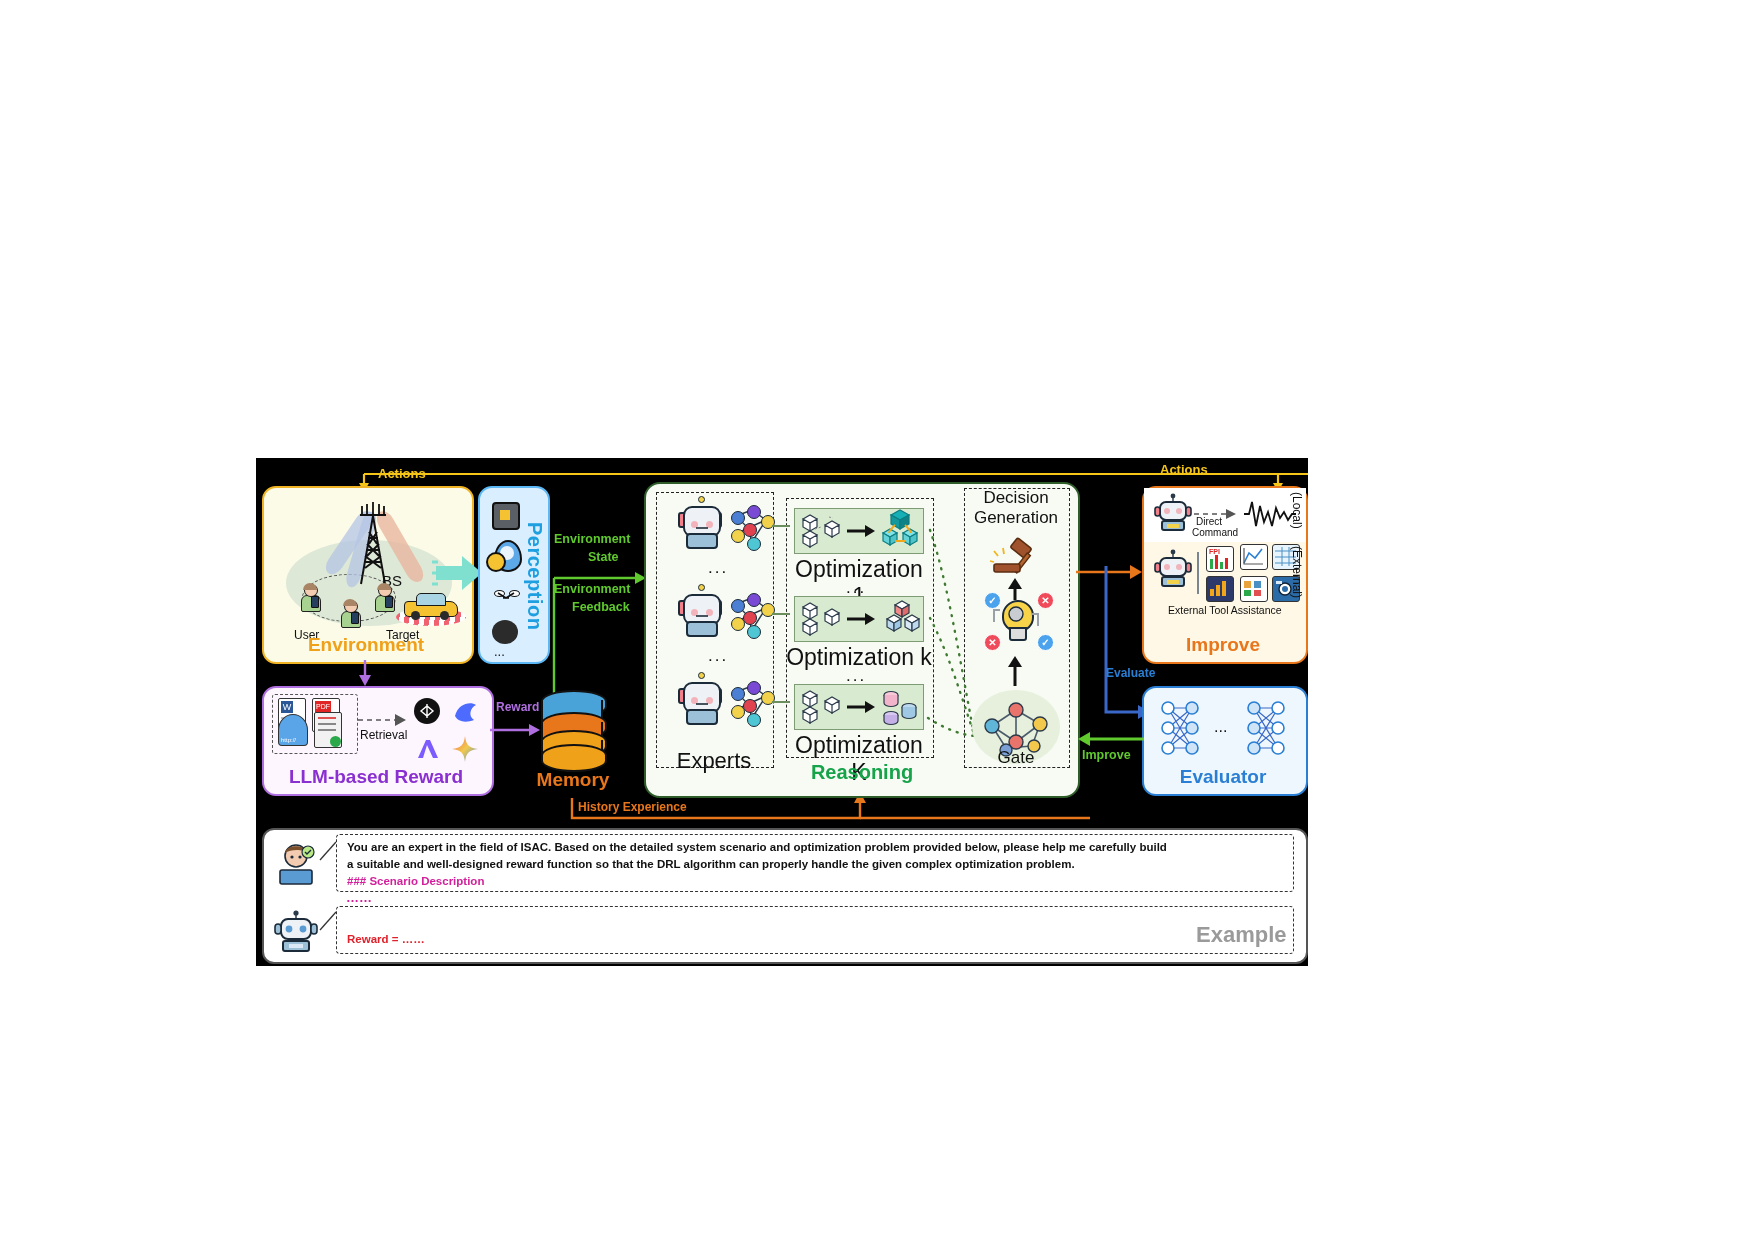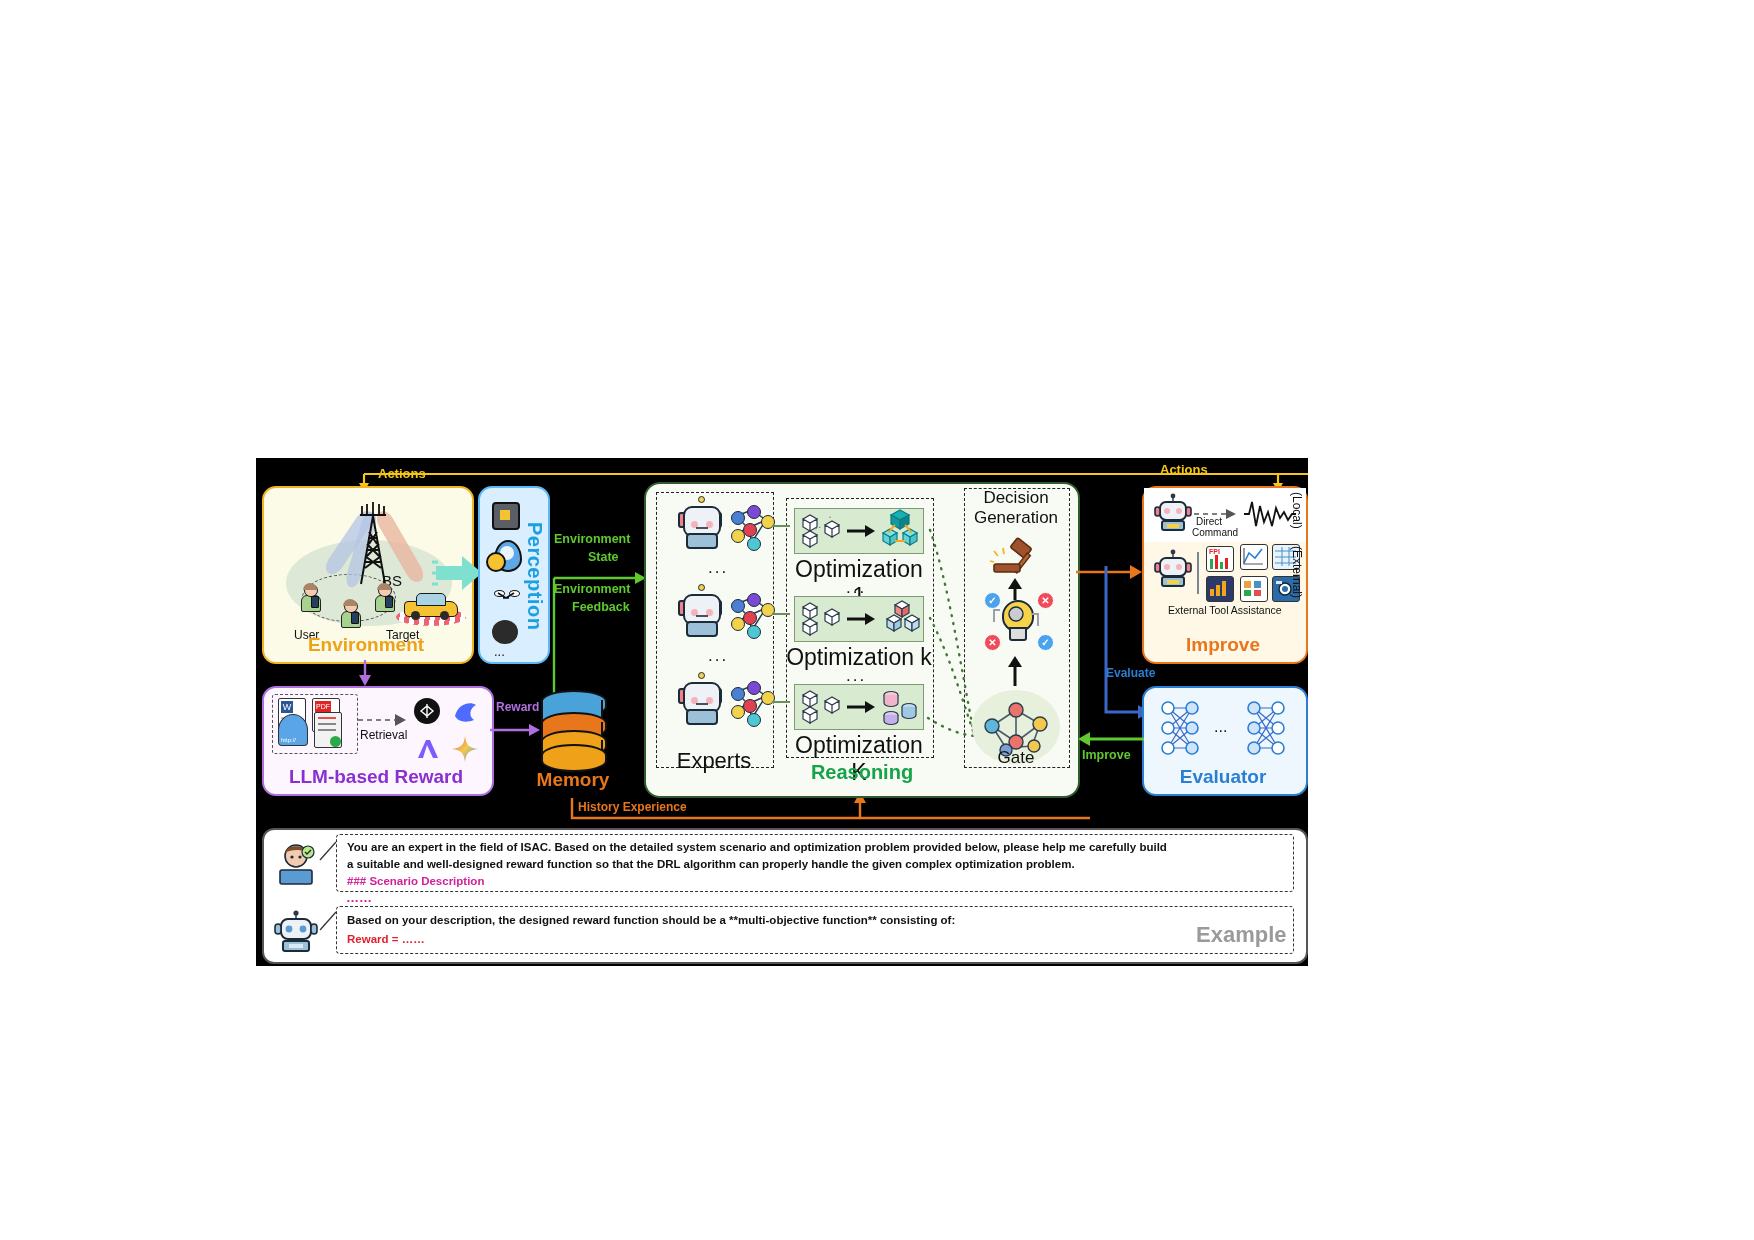--- a/index.html
+++ b/index.html
@@ -717,19 +717,18 @@
       <rect x="1" y="14" width="6" height="10" rx="3" fill="#9cc0d8" stroke="#1c2b3a" stroke-width="1.6"></rect>
       <rect x="37" y="14" width="6" height="10" rx="3" fill="#9cc0d8" stroke="#1c2b3a" stroke-width="1.6"></rect>
       <rect x="9" y="31" width="26" height="10" rx="2" fill="#9cc0d8" stroke="#1c2b3a" stroke-width="2"></rect>
       <rect x="15" y="34" width="14" height="4" fill="#dbe9f6"></rect>
     </svg>
   </div>
   <svg class="abs" style="left:318px;top:908px;" width="24" height="24">
     <path d="M2,22 L18,4" stroke="#333" stroke-width="1.3" fill="none"></path>
   </svg>
   <div class="ex-bub ex-row2 abs">
-    <div class="ex-txt" style="left:10px;top:5px;">Based on your description, the designed reward function should be a **multi-objective function** consisting of:</div>
     <div class="ex-txt ex-red" style="left:10px;top:24px;">Reward = ……</div>
   </div>
 
   <div class="ex-word abs">Example</div>
 
 </div>
 
 </body></html>

